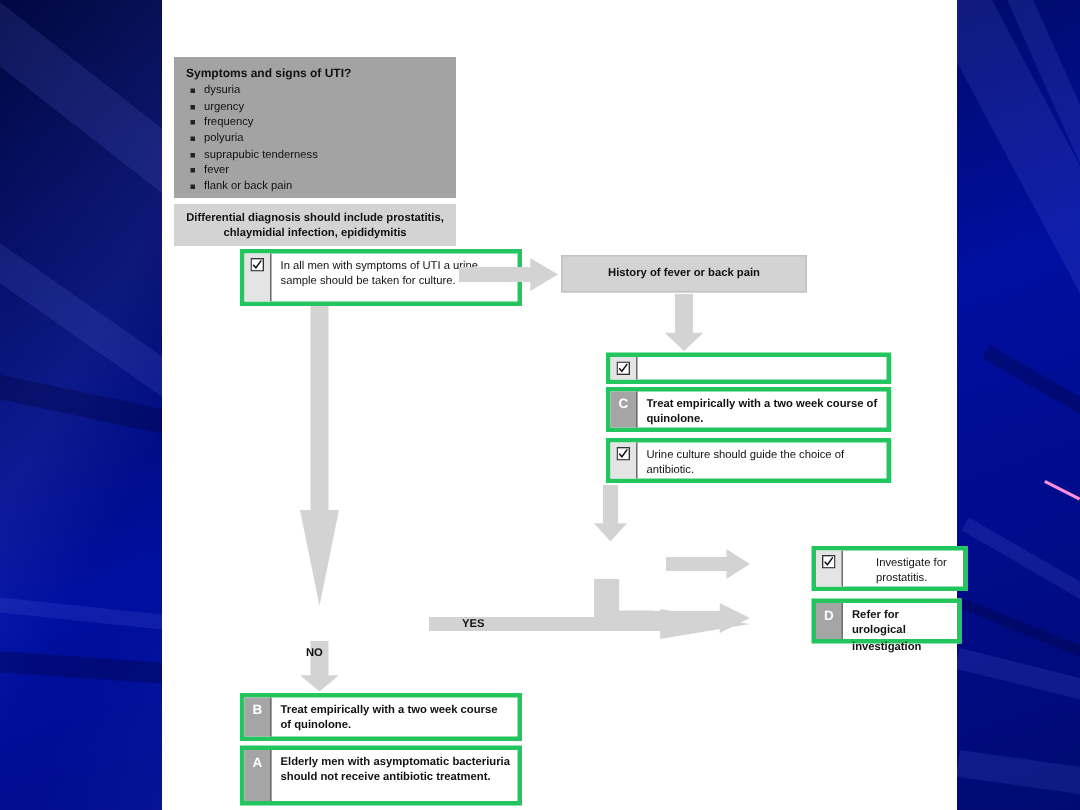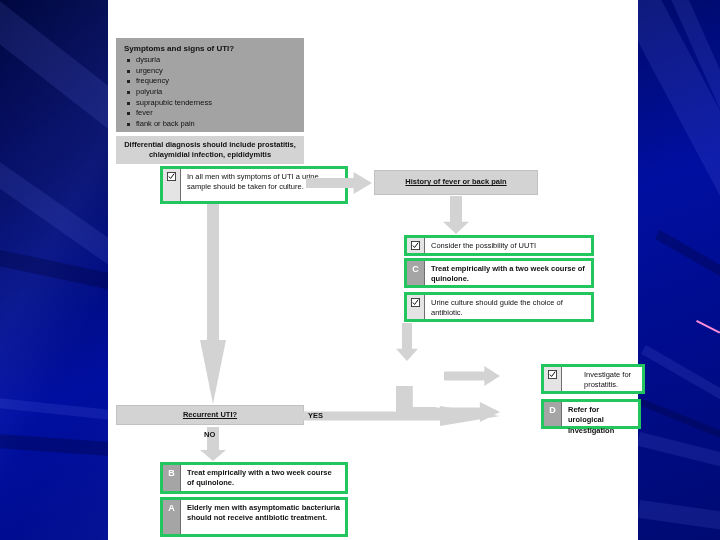--- a/index.html
+++ b/index.html
@@ -43,21 +43,21 @@
   }
   .tickcell{
     width:17px;flex:0 0 17px;background:#e4e4e4;display:flex;align-items:flex-start;
     justify-content:center;padding-top:3px;border-right:1px solid #6e6e6e;
   }
   .tickcell svg{display:block;}
   .boxtext{flex:1;padding:3px 5px 3px 6px;font-size:7.5px;line-height:1.38;color:#111;}
   .boxtext.b{font-weight:bold;}
   .boxtext.just{text-align:justify;}
   .centered{display:flex;align-items:center;justify-content:center;text-align:center;
-            font-size:7.5px;color:#111;font-weight:bold;line-height:1.35;padding:2px 4px;box-sizing:border-box;text-decoration:underline;}
+            font-size:7.5px;color:#111;font-weight:bold;line-height:1.35;padding:2px 4px;box-sizing:border-box;}
   
   #symptoms{background:#a3a3a3;padding:6px 8px 8px 8px;box-sizing:border-box;}
   #symptoms .hd{font-size:8px;font-weight:bold;color:#111;margin-bottom:2px;}
   #symptoms ul{margin:0;padding:0 0 0 12px;list-style:none;}
   #symptoms li{font-size:7.5px;color:#111;line-height:1.42;position:relative;}
   #symptoms li:before{content:"";position:absolute;left:-9px;top:4px;width:3px;height:3px;background:#222;}
   #diffdx{background:#d3d3d3;font-size:7.5px;font-weight:bold;color:#111;
           display:flex;align-items:center;justify-content:center;text-align:center;line-height:1.4;padding:2px 6px;box-sizing:border-box;}
   
   .arrow{position:absolute;background:#d3d3d3;}
@@ -123,21 +123,20 @@
 
     <div class="arrow arr-down" style="left:335px;top:196px;width:26px;height:38px;"></div>
 
     <div class="box outlined rowbox" style="left:252px;top:235px;width:190px;height:21px;">
       <div class="tickcell">
         <svg width="9" height="9" viewBox="0 0 10 10">
             <rect x="0.5" y="0.5" width="9" height="9" fill="#fff" stroke="#333"></rect>
             <path d="M2 5 L4 7.2 L8 1.8" stroke="#111" stroke-width="1.1" fill="none"></path>
           </svg>
       </div>
-      <div class="boxtext">Consider the possibility of UUTI</div>
     </div>
 
     <div class="box outlined rowbox" style="left:252px;top:258px;width:190px;height:30px;">
       <div class="gradecell">C</div>
       <div class="boxtext b">Treat empirically with a two week course of quinolone.</div>
     </div>
 
     <div class="box outlined rowbox" style="left:252px;top:292px;width:190px;height:30px;">
       <div class="tickcell">
         <svg width="9" height="9" viewBox="0 0 10 10">
@@ -166,23 +165,20 @@
       <div class="boxtext">Investigate for prostatitis.</div>
     </div>
 
     <div class="box outlined rowbox" style="left:389px;top:399px;width:100px;height:30px;">
       <div class="gradecell">D</div>
       <div class="boxtext b">Refer for urological investigation</div>
     </div>
 
     <div class="arrow arr-down" style="left:92px;top:204px;width:26px;height:200px;"></div>
 
-    <div class="box plain centered" style="left:8px;top:405px;width:188px;height:20px;">
-      <span>Recurrent UTI?</span>
-    </div>
 
     <div class="arrow arr-right" style="left:178px;top:406px;width:214px;height:20px;"></div>
     <span class="yeslabel" style="left:200px;top:411px;">YES</span>
 
     <div class="arrow arr-down" style="left:92px;top:427px;width:26px;height:34px;"></div>
     <span class="nolabel" style="left:96px;top:430px;">NO</span>
 
     <div class="box outlined rowbox" style="left:8px;top:462px;width:188px;height:32px;">
       <div class="gradecell">B</div>
       <div class="boxtext b">Treat empirically with a two week course of quinolone.</div>

